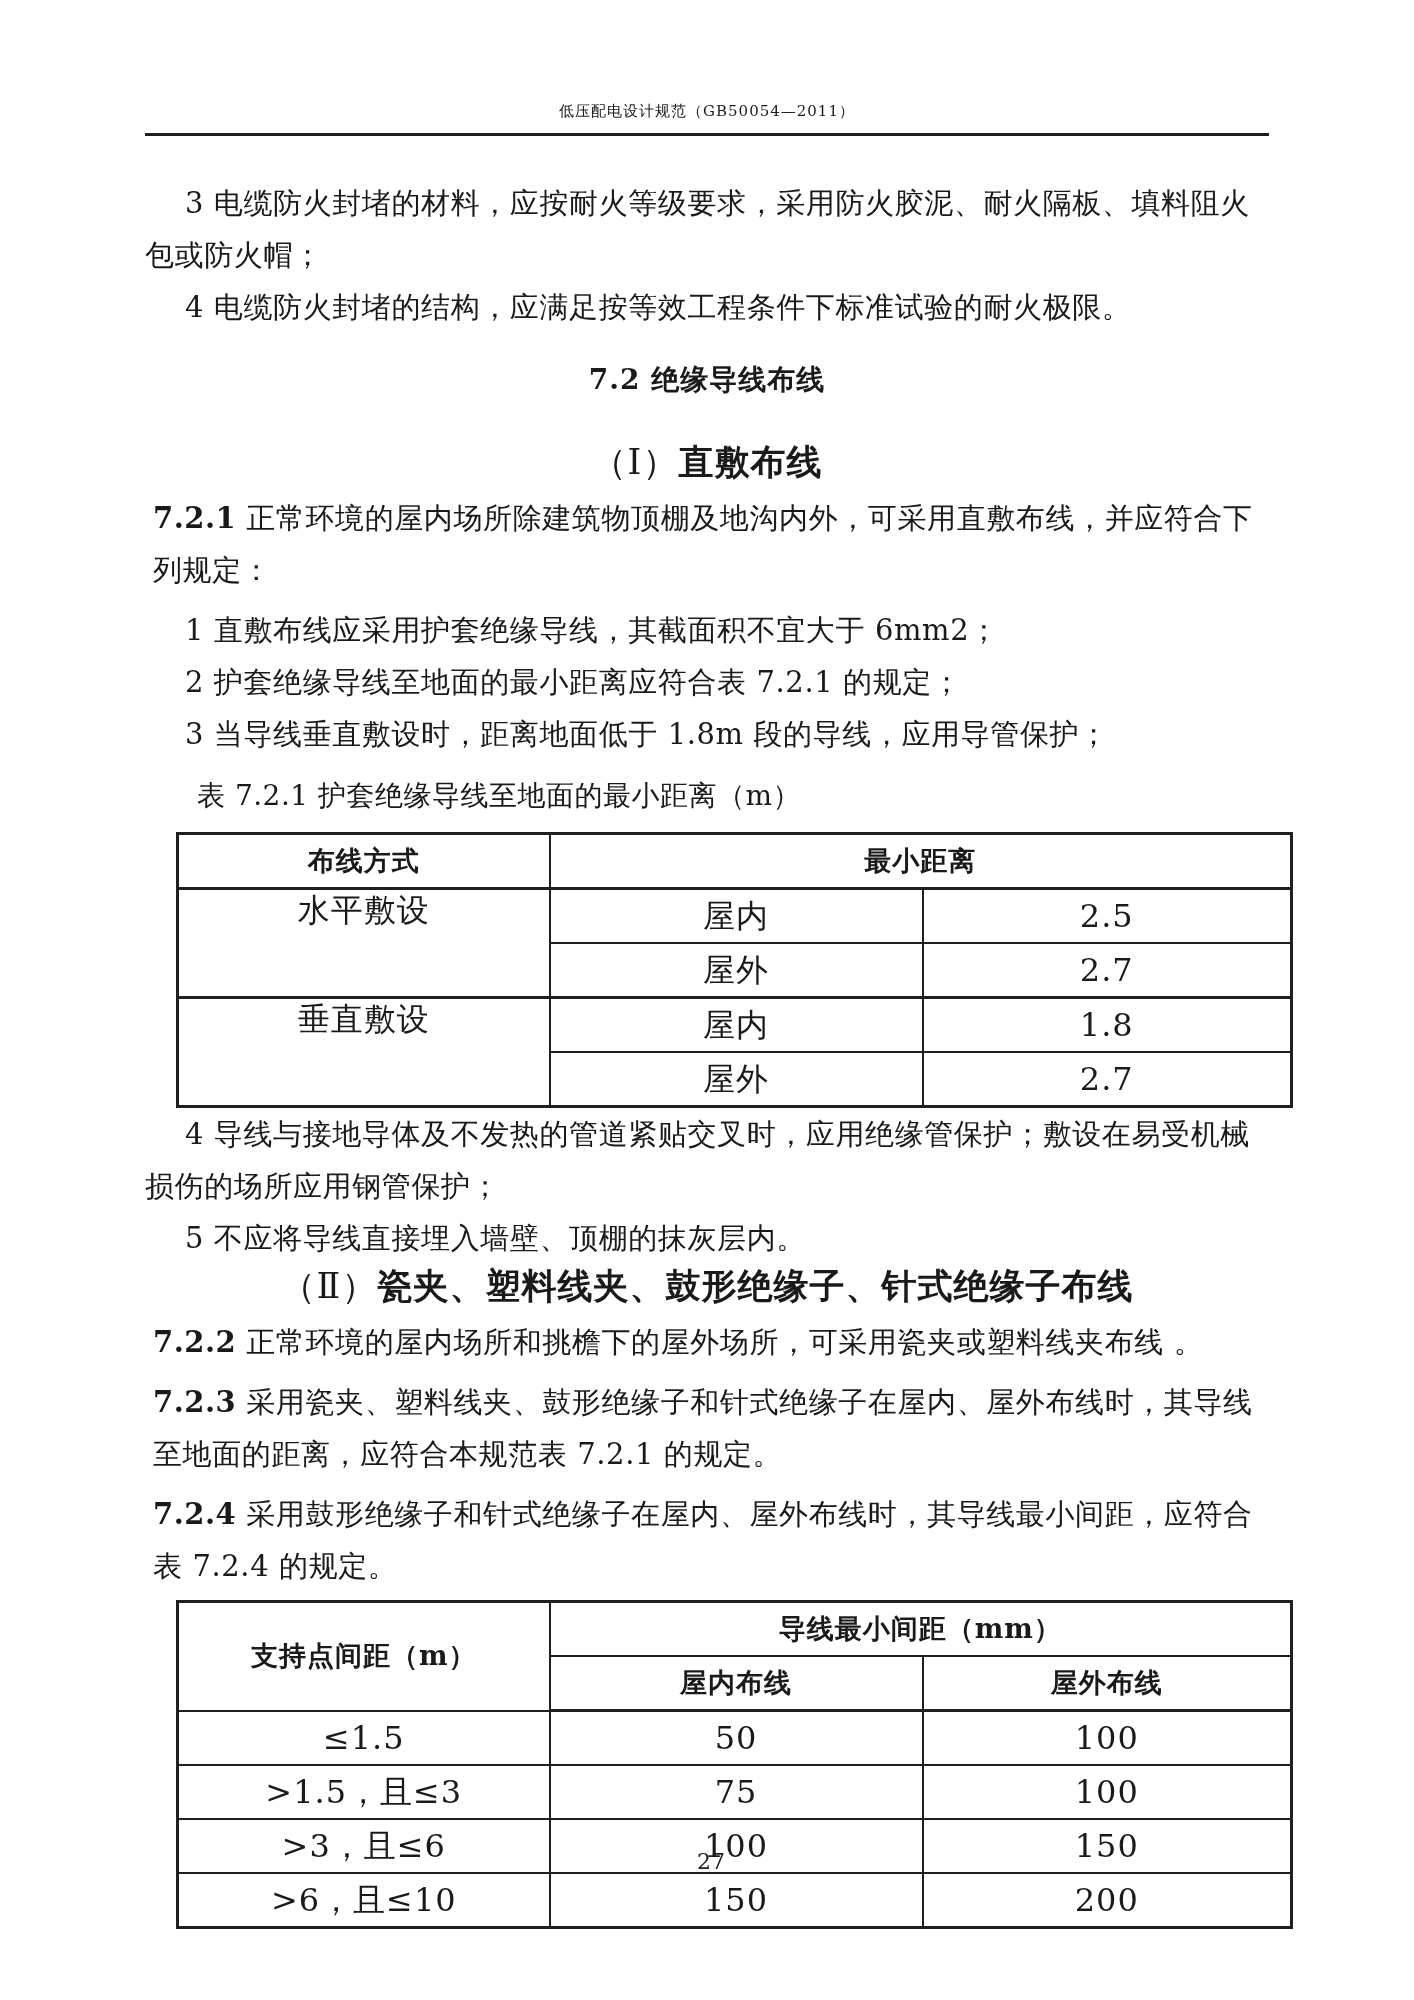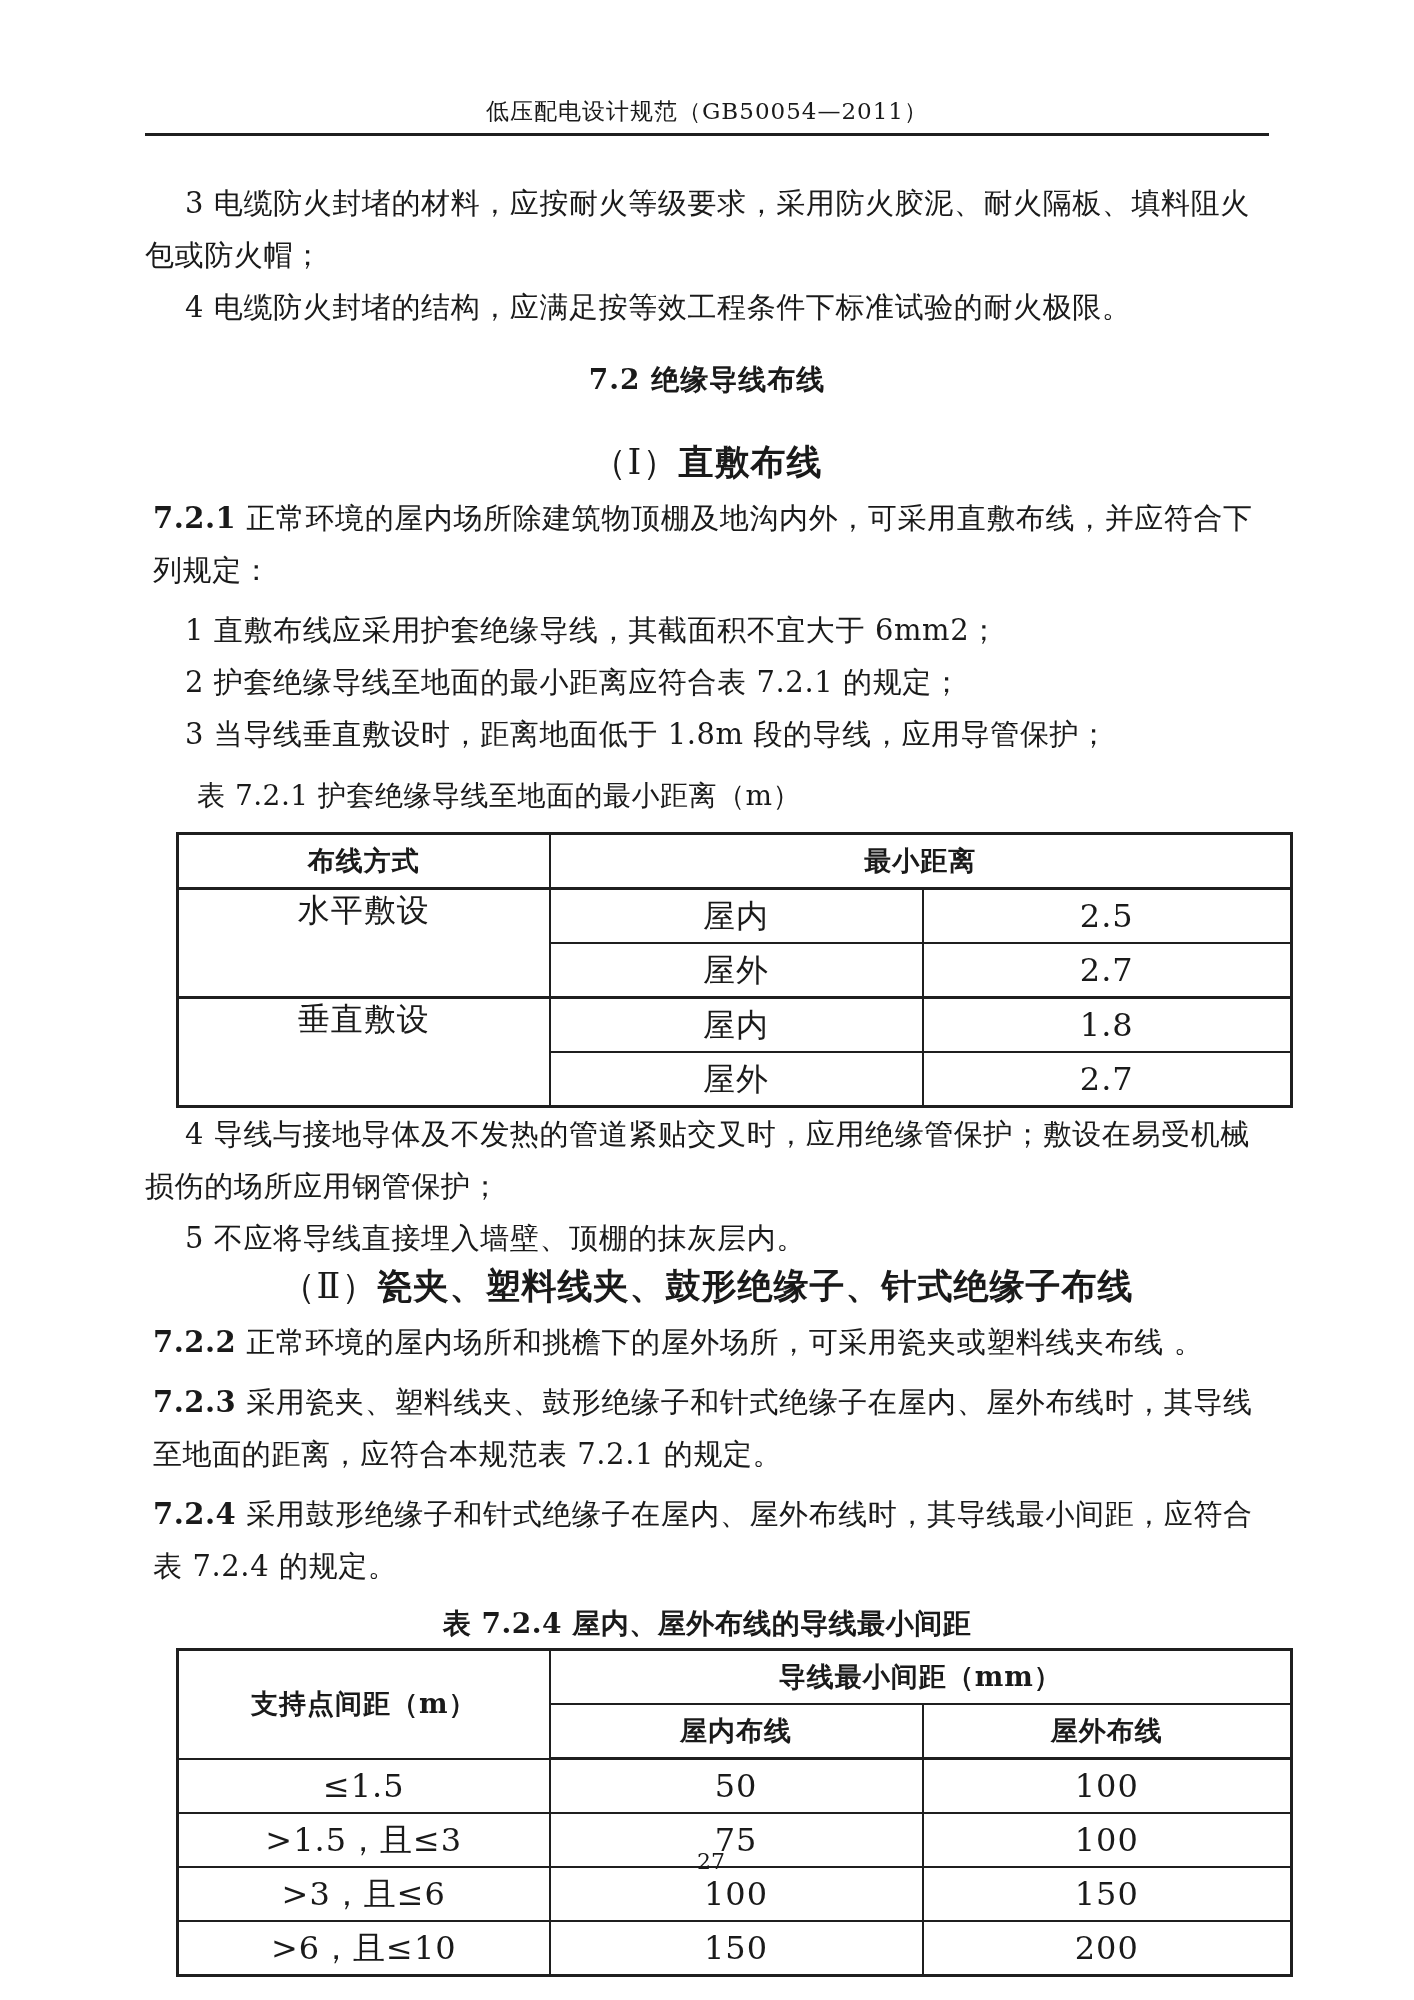--- a/index.html
+++ b/index.html
@@ -9,21 +9,21 @@
     color: #1a1a1a;
     font-family: "DejaVu Serif", "Liberation Serif", serif;
     position: relative;
     overflow: hidden;
   }
   .doc-header {
     margin: 0 145px;
     padding: 95px 0 6px;
     border-bottom: 3px solid #1f1f1f;
     text-align: center;
-    font-size: 23px;
+    font-size: 15px;
     line-height: 32px;
     letter-spacing: 1px;
   }
   .content {
     margin: 41px 145px 0;
     font-size: 29px;
     line-height: 52px;
     letter-spacing: 0.6px;
   }
   .para { margin: 0; text-indent: 40px; }
@@ -141,21 +141,20 @@
   <p class="para">5 不应将导线直接埋入墙壁、顶棚的抹灰层内。</p>
 
   <h3 class="subsection-title"><span>（Ⅱ）</span><span class="sub-bold">瓷夹、塑料线夹、鼓形绝缘子、针式绝缘子布线</span></h3>
 
   <p class="clause"><span class="clause-num">7.2.2</span><span>正常环境的屋内场所和挑檐下的屋外场所，可采用瓷夹或塑料线夹布线 。</span></p>
 
   <p class="clause"><span class="clause-num">7.2.3</span><span>采用瓷夹、塑料线夹、鼓形绝缘子和针式绝缘子在屋内、屋外布线时，其导线至地面的距离，应符合本规范表 7.2.1 的规定。</span></p>
 
   <p class="clause"><span class="clause-num">7.2.4</span><span>采用鼓形绝缘子和针式绝缘子在屋内、屋外布线时，其导线最小间距，应符合表 7.2.4 的规定。</span></p>
 
-  <p class="table-caption-2">表 7.2.4 屋内、屋外布线的导线最小间距</p>
 
   <table class="data-table t724">
     <colgroup>
         <col class="c1">
         <col class="c2">
         <col class="c3">
       </colgroup>
     <tbody>
         <tr class="hdr1">
       <th rowspan="2">支持点间距（m）</th>

